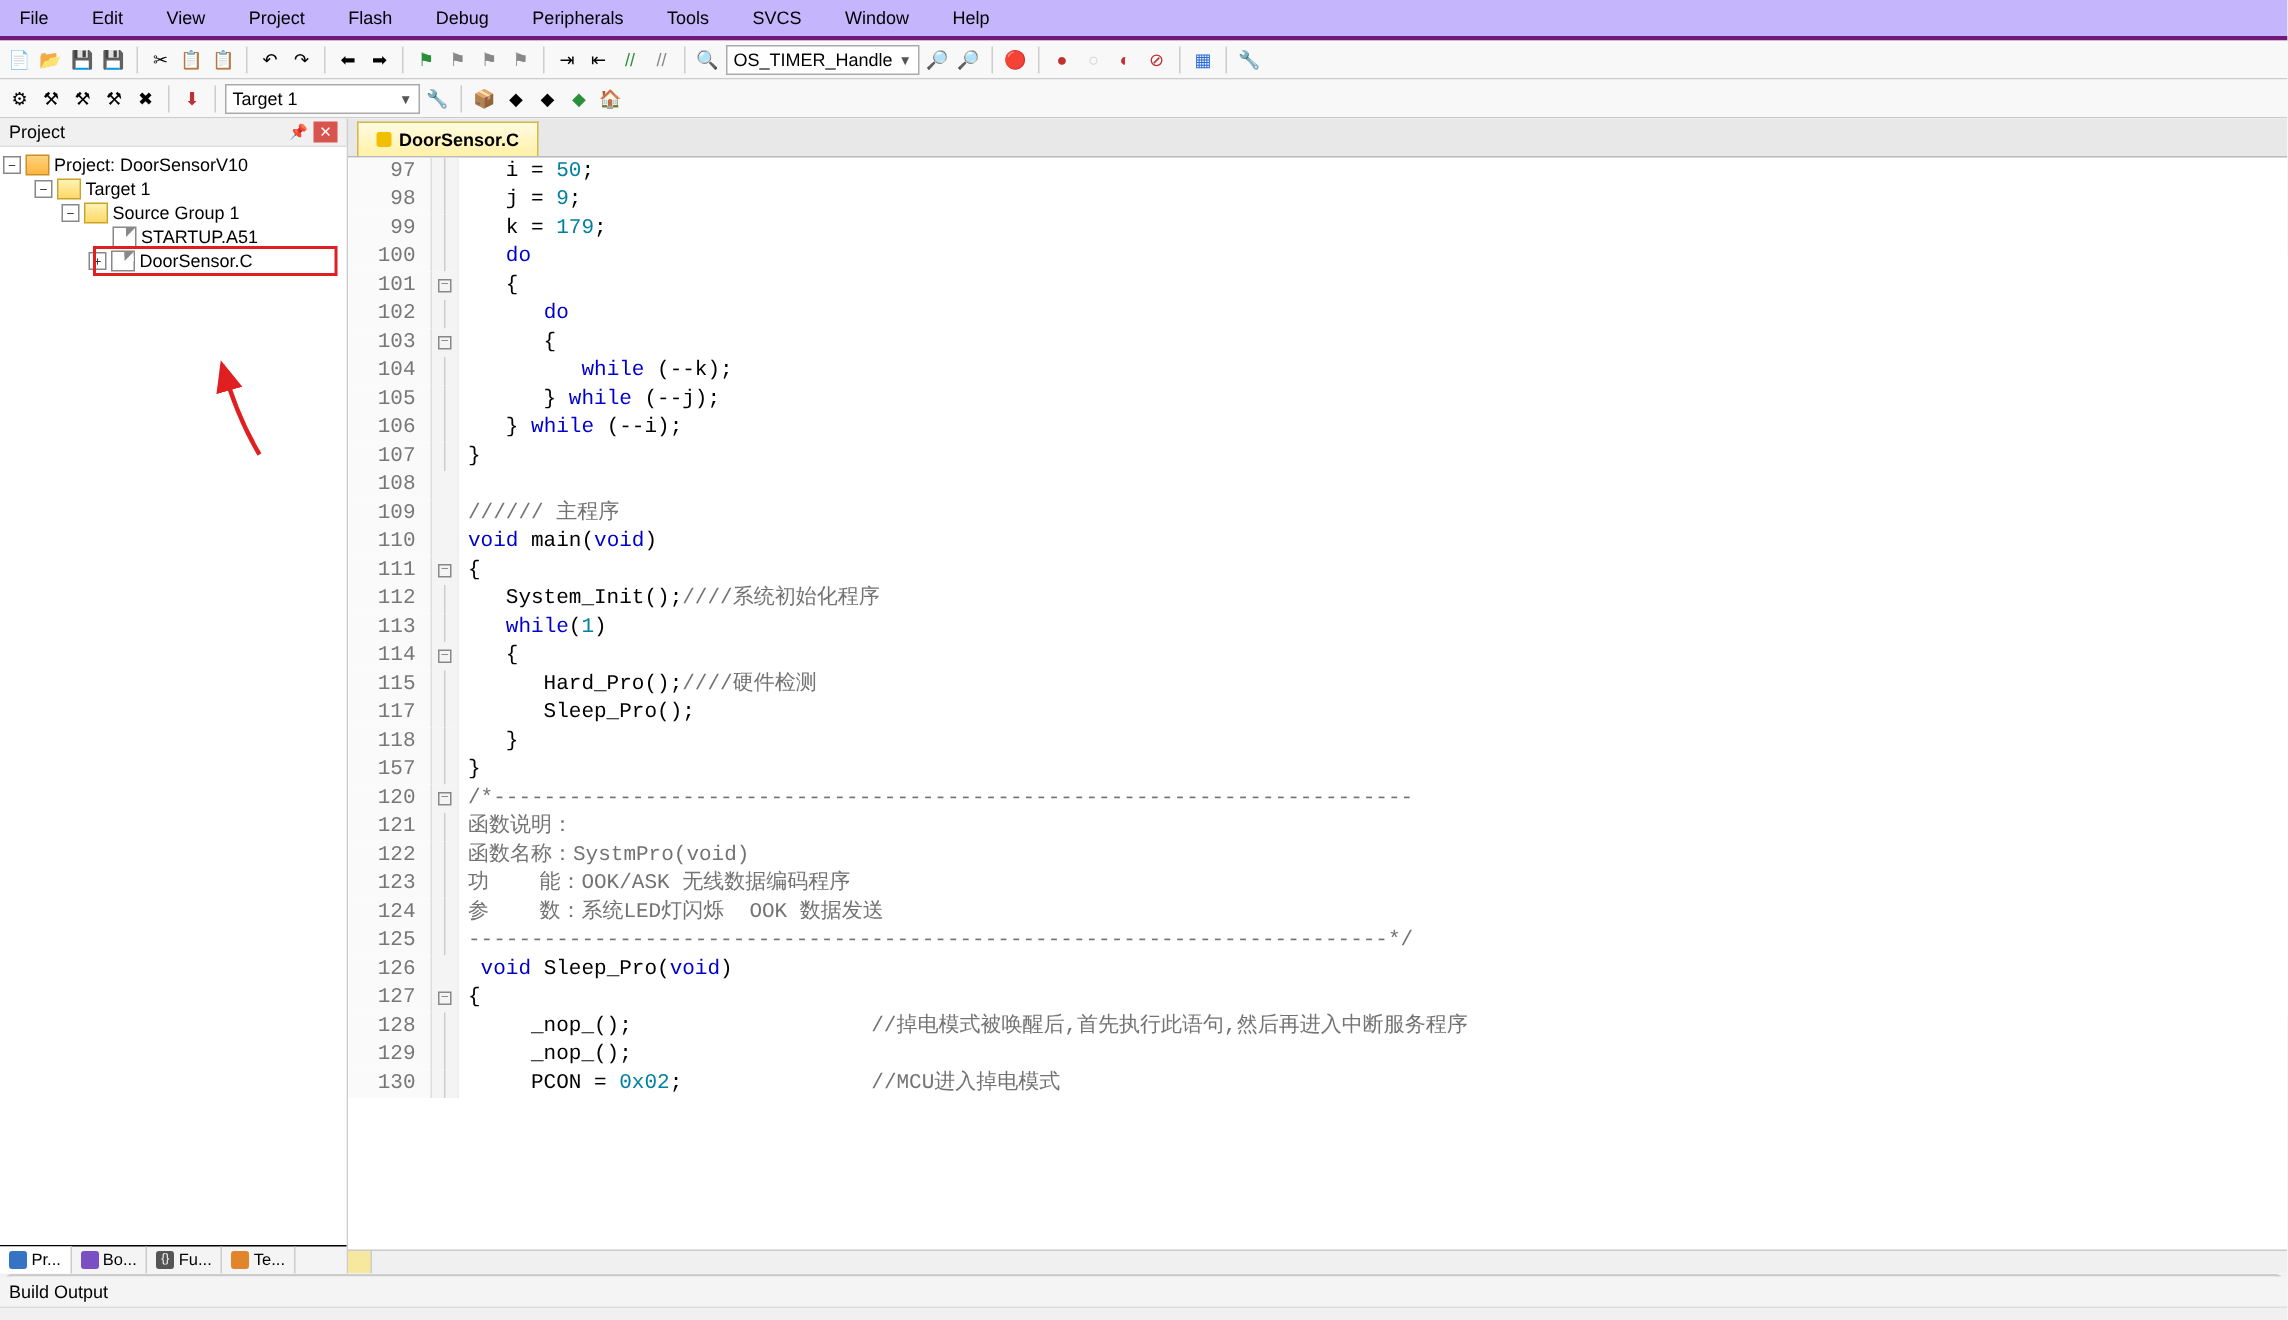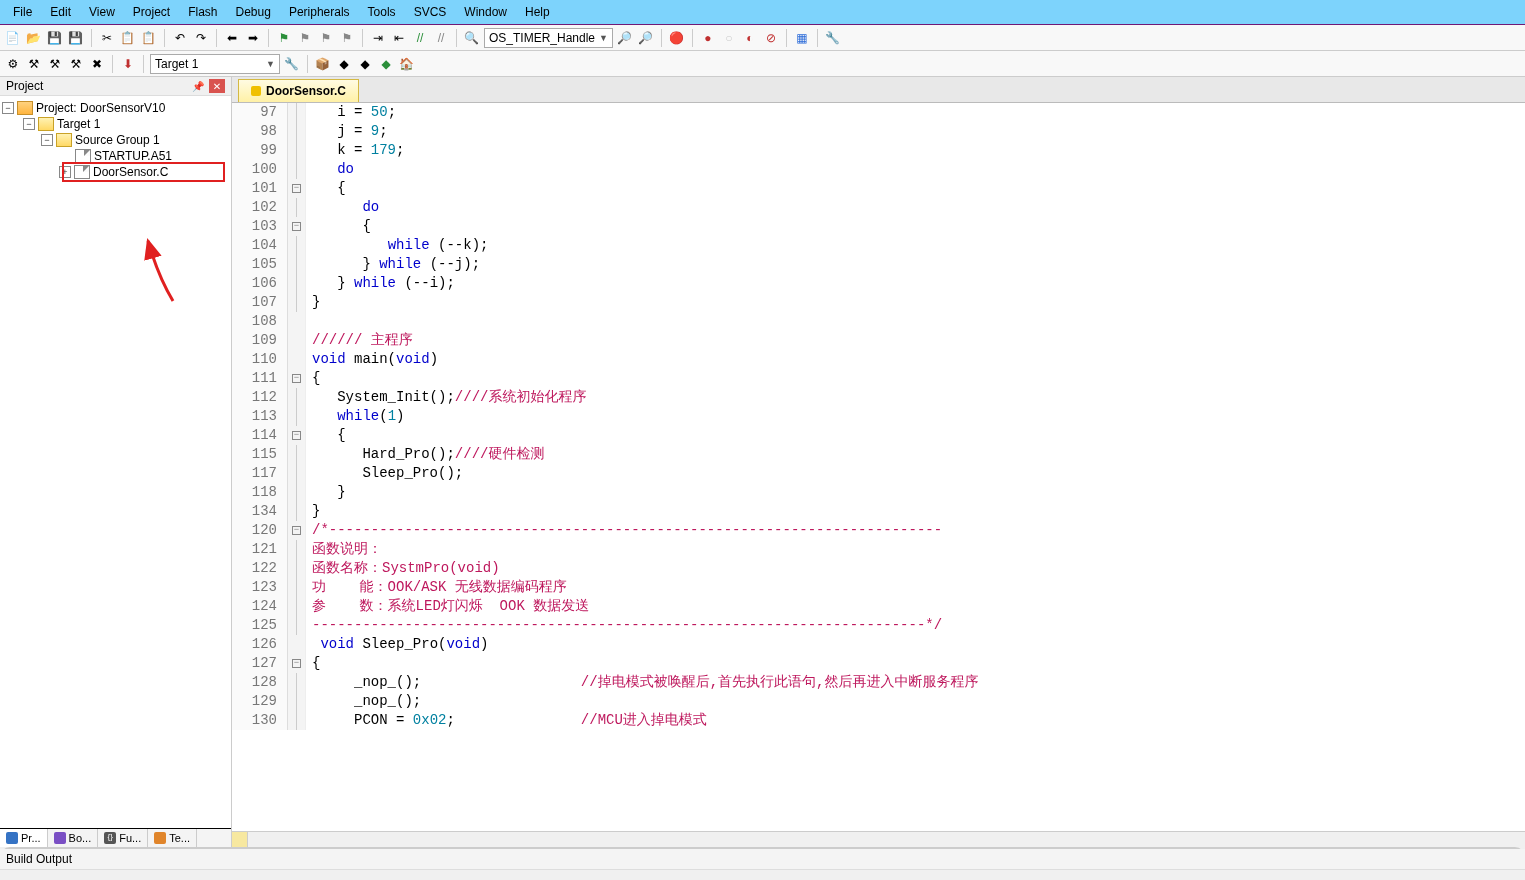--- a/index.html
+++ b/index.html
@@ -1,18 +1,18 @@
 <!DOCTYPE html>
 <html><head>
 <meta charset="utf-8">
 <style>
   * { box-sizing: border-box; margin: 0; padding: 0; }
   body { font-family: "Segoe UI", Tahoma, sans-serif; font-size: 12px; color: #000; background: #f0f0f0; overflow: hidden; }
   
-  .menubar { background: #7dd3fc; border-bottom: 1px solid #701a75; padding: 2px 4px; display: flex; gap: 0; }
+  .menubar { background: #c4b5fd; border-bottom: 3px solid #701a75; padding: 2px 4px; display: flex; gap: 11px; }
   .menubar .item { padding: 3px 9px; cursor: default; }
   
   .toolbar { background: #f8f8f8; border-bottom: 1px solid #ccc; padding: 2px 4px; display: flex; align-items: center; gap: 3px; min-height: 26px; }
   .tool-btn { width: 18px; height: 18px; display: inline-flex; align-items: center; justify-content: center; cursor: pointer; font-size: 12px; }
   .tool-sep { width: 1px; height: 18px; background: #ccc; margin: 0 3px; }
   .tool-combo { display: inline-flex; align-items: center; border: 1px solid #aaa; background: #fff; height: 20px; padding: 0 4px; font-size: 12px; gap: 4px; }
   .tool-combo .arrow { font-size: 9px; color: #555; }
   
   .main { display: flex; height: calc(100vh - 110px); }
   
@@ -48,21 +48,21 @@
   .etab .badge { width:10px; height:10px; background:#f0c000; border-radius:2px; }
   
   .code-scroll { flex:1; overflow:auto; font-family: "Consolas","Courier New",monospace; font-size: 14px; line-height: 19px; }
   .code-line { display:flex; white-space: pre; }
   .gutter { width: 56px; text-align: right; padding-right: 10px; color: #777; background: #fafafa; border-right: 1px solid #ddd; user-select:none; flex-shrink:0; }
   .fold-col { width: 18px; background: #f4f4f4; border-right: 1px solid #eee; display:flex; align-items:center; justify-content:center; flex-shrink:0; color:#888; font-size:10px; }
   .fold-box { width:9px; height:9px; border:1px solid #888; line-height:7px; text-align:center; font-size:9px; }
   .code-txt { padding-left: 6px; }
   .kw { color: #0000cc; }
   .num { color: #0080a0; }
-  .cmt { color: #be185d; }
+  .cmt { color: #737373; }
   
   .esb { height: 16px; background: #f0f0f0; border-top:1px solid #ccc; display:flex; }
   .esb-left { width:16px; background:#f7e8a0; border-right:1px solid #ccc; }
   
   .build-output { border-top: 2px solid #ccc; background: #fff; border-radius: 10px; }
   .build-hdr { padding: 3px 6px; background: #f4f4f4; border-bottom: 1px solid #ddd; }
 </style>
 </head>
 <body>
 
@@ -240,21 +240,21 @@
         <div class="code-line"><span class="gutter">108</span><span class="fold-col"></span><span class="code-txt"></span></div>
         <div class="code-line"><span class="gutter">109</span><span class="fold-col"></span><span class="code-txt"><span class="cmt">////// 主程序</span></span></div>
         <div class="code-line"><span class="gutter">110</span><span class="fold-col"></span><span class="code-txt"><span class="kw">void</span> main(<span class="kw">void</span>)</span></div>
         <div class="code-line"><span class="gutter">111</span><span class="fold-col"><span class="fold-box">−</span></span><span class="code-txt">{</span></div>
         <div class="code-line"><span class="gutter">112</span><span class="fold-col"><span style="width:1px;height:100%;background:#ccc"></span></span><span class="code-txt">   System_Init();<span class="cmt">////系统初始化程序</span></span></div>
         <div class="code-line"><span class="gutter">113</span><span class="fold-col"><span style="width:1px;height:100%;background:#ccc"></span></span><span class="code-txt">   <span class="kw">while</span>(<span class="num">1</span>)</span></div>
         <div class="code-line"><span class="gutter">114</span><span class="fold-col"><span class="fold-box">−</span></span><span class="code-txt">   {</span></div>
         <div class="code-line"><span class="gutter">115</span><span class="fold-col"><span style="width:1px;height:100%;background:#ccc"></span></span><span class="code-txt">      Hard_Pro();<span class="cmt">////硬件检测</span></span></div>
         <div class="code-line"><span class="gutter">117</span><span class="fold-col"><span style="width:1px;height:100%;background:#ccc"></span></span><span class="code-txt">      Sleep_Pro();</span></div>
         <div class="code-line"><span class="gutter">118</span><span class="fold-col"><span style="width:1px;height:100%;background:#ccc"></span></span><span class="code-txt">   }</span></div>
-        <div class="code-line"><span class="gutter">134</span><span class="fold-col"><span style="width:1px;height:100%;background:#ccc"></span></span><span class="code-txt">}</span></div>
+        <div class="code-line"><span class="gutter">157</span><span class="fold-col"><span style="width:1px;height:100%;background:#ccc"></span></span><span class="code-txt">}</span></div>
         <div class="code-line"><span class="gutter">120</span><span class="fold-col"><span class="fold-box">−</span></span><span class="code-txt"><span class="cmt">/*-------------------------------------------------------------------------</span></span></div>
         <div class="code-line"><span class="gutter">121</span><span class="fold-col"><span style="width:1px;height:100%;background:#ccc"></span></span><span class="code-txt"><span class="cmt">函数说明：</span></span></div>
         <div class="code-line"><span class="gutter">122</span><span class="fold-col"><span style="width:1px;height:100%;background:#ccc"></span></span><span class="code-txt"><span class="cmt">函数名称：SystmPro(void)</span></span></div>
         <div class="code-line"><span class="gutter">123</span><span class="fold-col"><span style="width:1px;height:100%;background:#ccc"></span></span><span class="code-txt"><span class="cmt">功    能：OOK/ASK 无线数据编码程序</span></span></div>
         <div class="code-line"><span class="gutter">124</span><span class="fold-col"><span style="width:1px;height:100%;background:#ccc"></span></span><span class="code-txt"><span class="cmt">参    数：系统LED灯闪烁  OOK 数据发送</span></span></div>
         <div class="code-line"><span class="gutter">125</span><span class="fold-col"><span style="width:1px;height:100%;background:#ccc"></span></span><span class="code-txt"><span class="cmt">-------------------------------------------------------------------------*/</span></span></div>
         <div class="code-line"><span class="gutter">126</span><span class="fold-col"></span><span class="code-txt"> <span class="kw">void</span> Sleep_Pro(<span class="kw">void</span>)</span></div>
         <div class="code-line"><span class="gutter">127</span><span class="fold-col"><span class="fold-box">−</span></span><span class="code-txt">{</span></div>
         <div class="code-line"><span class="gutter">128</span><span class="fold-col"><span style="width:1px;height:100%;background:#ccc"></span></span><span class="code-txt">     _nop_();                   <span class="cmt">//掉电模式被唤醒后,首先执行此语句,然后再进入中断服务程序</span></span></div>
         <div class="code-line"><span class="gutter">129</span><span class="fold-col"><span style="width:1px;height:100%;background:#ccc"></span></span><span class="code-txt">     _nop_();</span></div>

